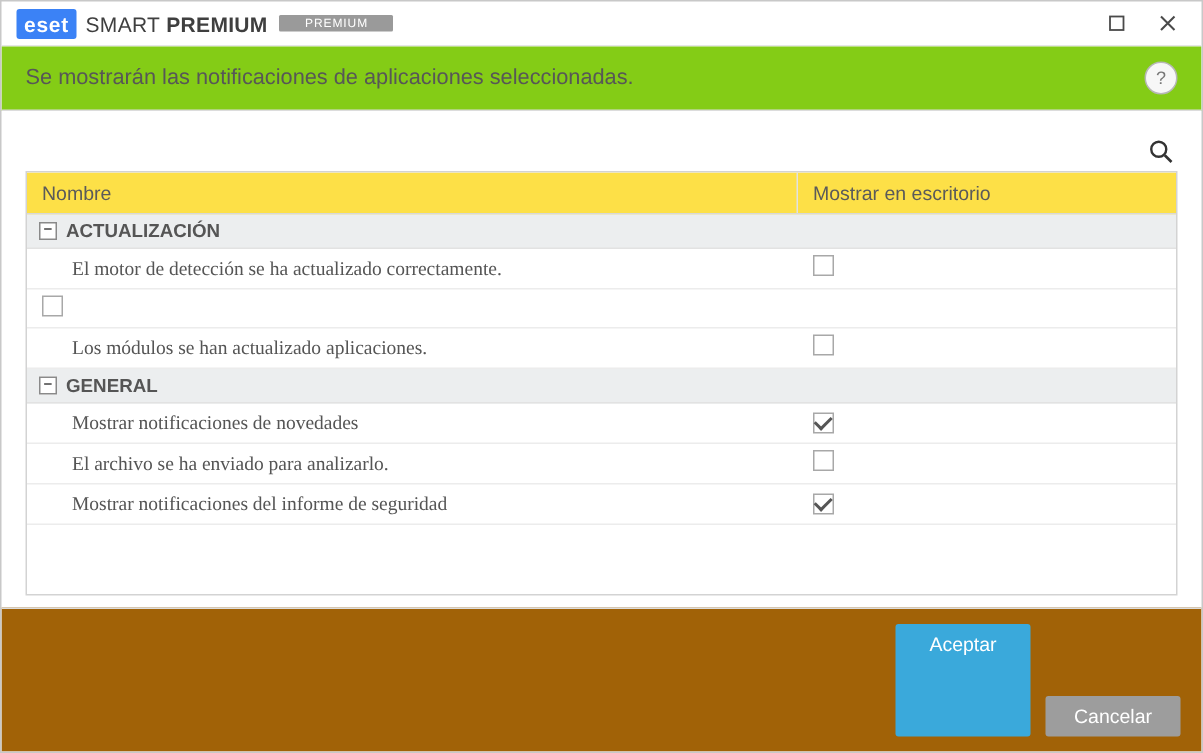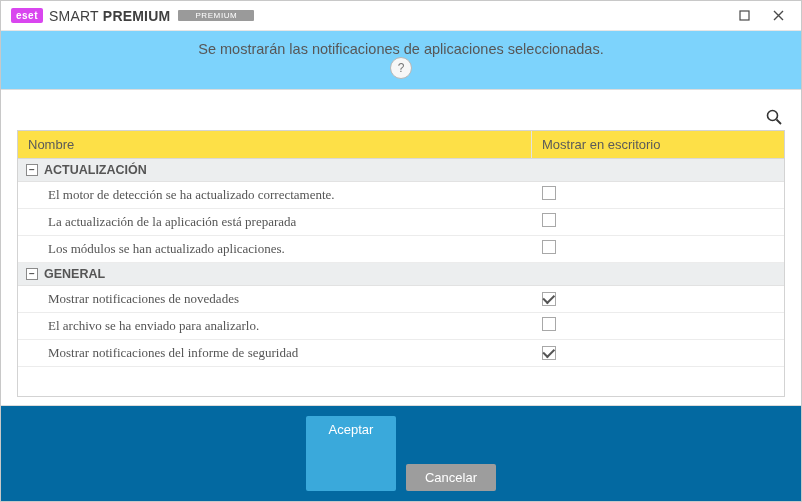--- a/index.html
+++ b/index.html
@@ -25,24 +25,24 @@
   }
   .brand {
     display: flex;
     align-items: center;
     gap: 6px;
     font-size: 14px;
     color: #3f3f3f;
     letter-spacing: 0.2px;
   }
   .brand-logo {
-    background: #d946ef;
+    background: #3b82f6;
     color: #fff;
     font-weight: 700;
-    font-size: 10px;
+    font-size: 14px;
     padding: 2px 5px;
     border-radius: 2px;
     letter-spacing: 0.5px;
   }
   .brand-light { font-weight: 300; text-align: center; }
   .brand-bold { font-weight: 600; }
   .brand-badge {
     font-size: 8px;
     background: #9a9a9a;
     color: #fff;
@@ -58,28 +58,27 @@
     display: flex;
     align-items: center;
     justify-content: center;
     color: #4a4a4a;
     cursor: pointer;
   }
   .win-btn svg { width: 11px; height: 11px; }
 
   
   .subtitle {
-    background: #7dd3fc;
+    background: #84cc16;
     border-bottom: 1px solid #dcdcdc;
     padding: 10px 16px;
     display: flex;
     align-items: center;
     font-size: 14.5px;
     color: #575757;
-    flex-direction: column;
   }
   .subtitle-spacer { flex: 1; }
   .help-btn {
     width: 22px; height: 22px;
     border-radius: 50%;
     border: 1px solid #b7b7b7;
     background: #f7f7f7;
     color: #777;
     font-size: 12px;
     display: flex;
@@ -164,25 +163,25 @@
   .chk.checked::after{
     content:"";
     width:9px;height:5px;
     border-left:2px solid #555;
     border-bottom:2px solid #555;
     transform:rotate(-45deg) translate(0px,-1px);
   }
 
   
   .footer {
-    background:#0369a1;
+    background:#a16207;
     border-top:1px solid #dcdcdc;
     padding:10px 14px;
     display:flex;
-    justify-content:center;
+    justify-content:flex-end;
     gap:10px;
   }
   .btn {
     min-width:90px;
     padding:6px 16px;
     font-size:13px;
     border:none;
     border-radius:2px;
     color:#fff;
     cursor:pointer;
@@ -242,21 +241,20 @@
     <div class="tbody" id="tbody">
         <div class="group-row">
           <span class="collapse-icon">−</span>
           <span>ACTUALIZACIÓN</span>
         </div>
         <div class="item-row">
           <div class="item-name">El motor de detección se ha actualizado correctamente.</div>
           <div class="item-check"><span class="chk"></span></div>
         </div>
         <div class="item-row">
-          <div class="item-name">La actualización de la aplicación está preparada</div>
           <div class="item-check"><span class="chk"></span></div>
         </div>
         <div class="item-row">
           <div class="item-name">Los módulos se han actualizado aplicaciones.</div>
           <div class="item-check"><span class="chk"></span></div>
         </div>
         <div class="group-row">
           <span class="collapse-icon">−</span>
           <span>GENERAL</span>
         </div>

